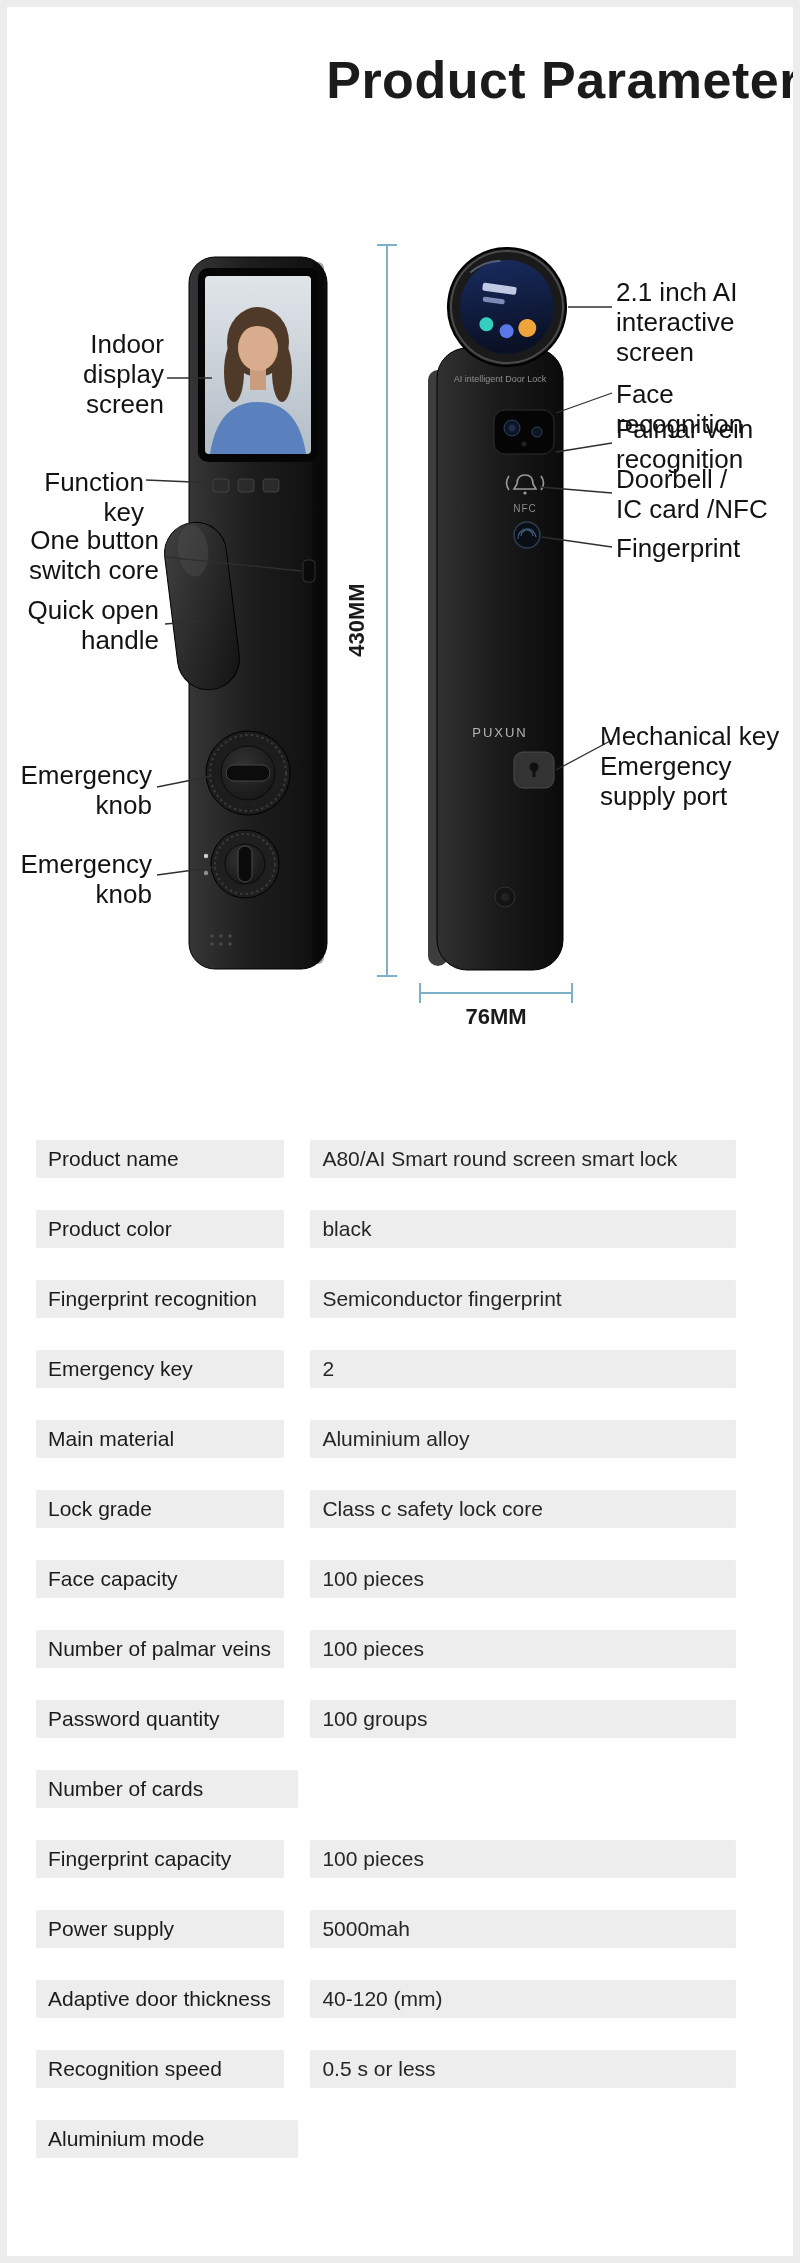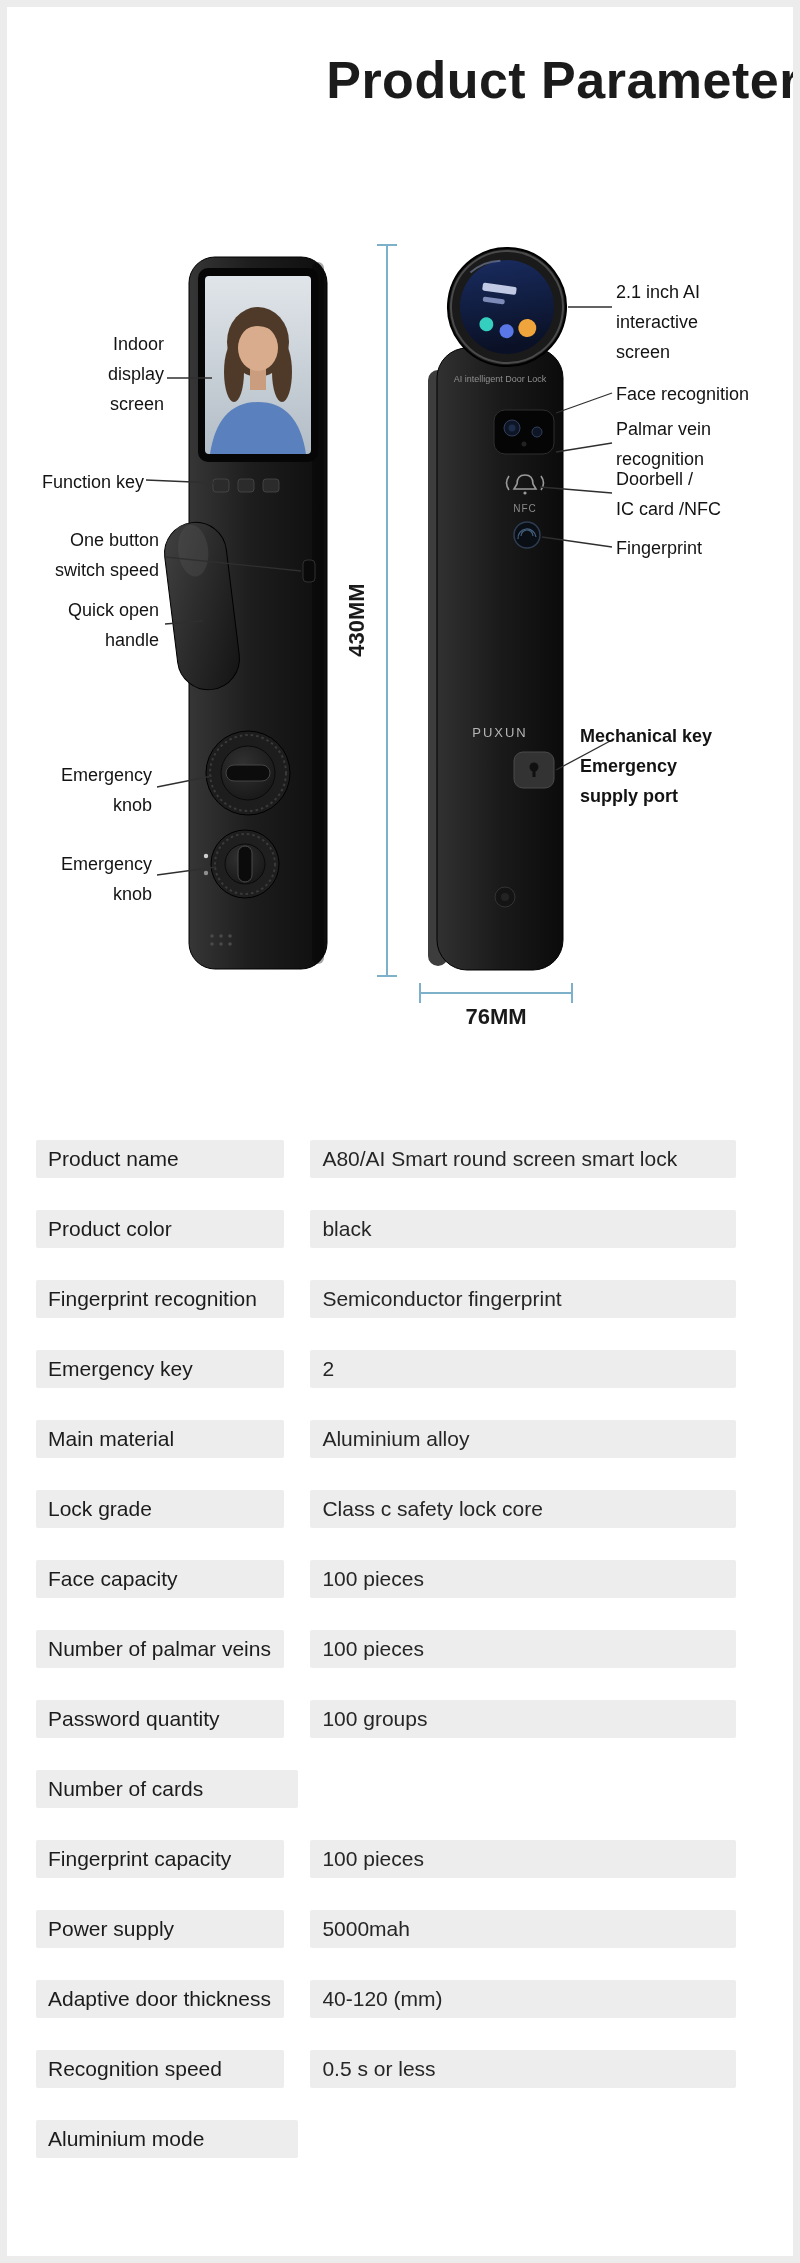--- a/index.html
+++ b/index.html
@@ -13,37 +13,37 @@
     pointer-events:none; z-index:50;
   }
   .title {
     position:absolute; top:50px; left:0; width:800px;
     text-align:right; font-size:52px; font-weight:800;
     letter-spacing:0.5px; color:#1b1b1b;
   }
   .diagram { position:absolute; top:230px; left:0; width:800px; height:830px; }
   .diagram svg { position:absolute; top:0; left:0; }
   .co {
-    position:absolute; font-size:18px; line-height:30px; color:#131313;
+    position:absolute; font-size:26px; line-height:30px; color:#131313;
     white-space:pre-line;
   }
   .left-side  { text-align:right; }
   .right-side { text-align:left; }
   .il0 { top:99px;  right:636px; }
   .il1 { top:237px; right:656px; }
   .il2 { top:295px; right:641px; }
   .il3 { top:365px; right:641px; }
   .il4 { top:530px; right:648px; }
   .il5 { top:619px; right:648px; }
   .ol0 { top:47px;  left:616px; }
   .ol1 { top:149px; left:616px; }
   .ol2 { top:184px; left:616px; }
   .ol3 { top:234px; left:616px; }
   .ol4 { top:303px; left:616px; }
-  .ol5 { top:491px; left:580px;font-weight:bold; }
+  .ol5 { top:491px; left:600px; }
   .spec-table {
     position:absolute; top:1140px; left:36px; width:700px;
     display:flex; flex-direction:column; gap:32px;
   }
   .spec-row { display:flex; gap:26px; align-items:flex-start; }
   .spec-label, .spec-value {
     background:#ededed; min-height:38px; display:flex; align-items:center;
     padding:2px 12px; font-size:21px; line-height:1.18; border-radius:2px;
   }
   .spec-label { width:262px; color:#1c1c1c; }
@@ -207,21 +207,21 @@
       <line x1="542" y1="307" x2="612" y2="317"></line>
       <line x1="556" y1="540" x2="612" y2="510"></line>
     </g>
   </svg>
 
   <div class="co left-side il0">Indoor
 display
 screen</div>
   <div class="co left-side il1">Function key</div>
   <div class="co left-side il2">One button
-switch speed</div>
+switch core</div>
   <div class="co left-side il3">Quick open
 handle</div>
   <div class="co left-side il4">Emergency
 knob</div>
   <div class="co left-side il5">Emergency
 knob</div>
 
   <div class="co right-side ol0">2.1 inch AI
 interactive
 screen</div>

